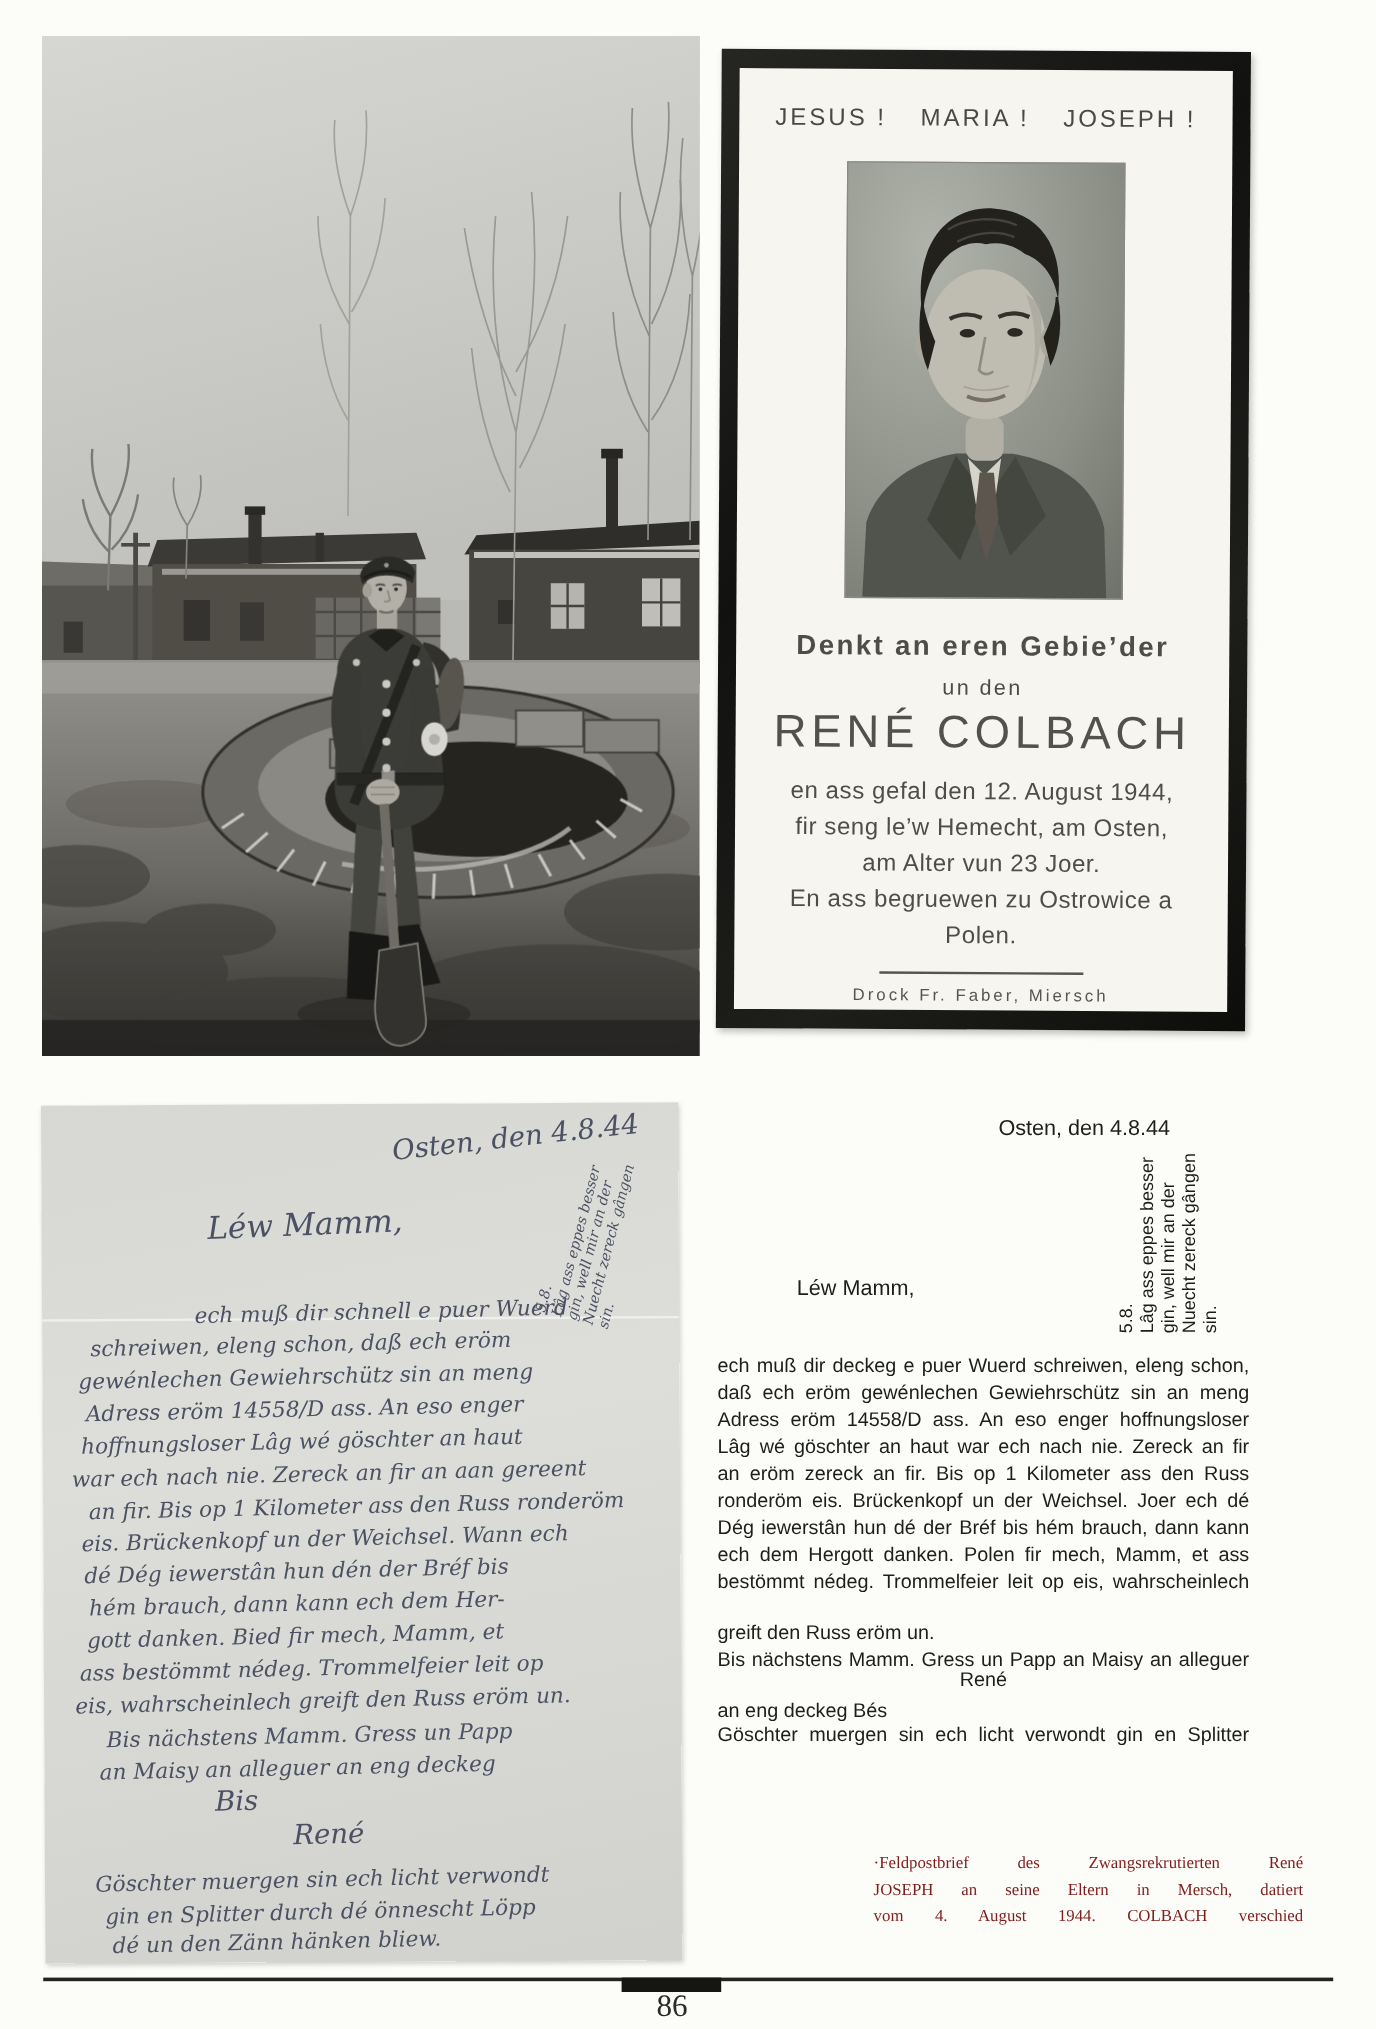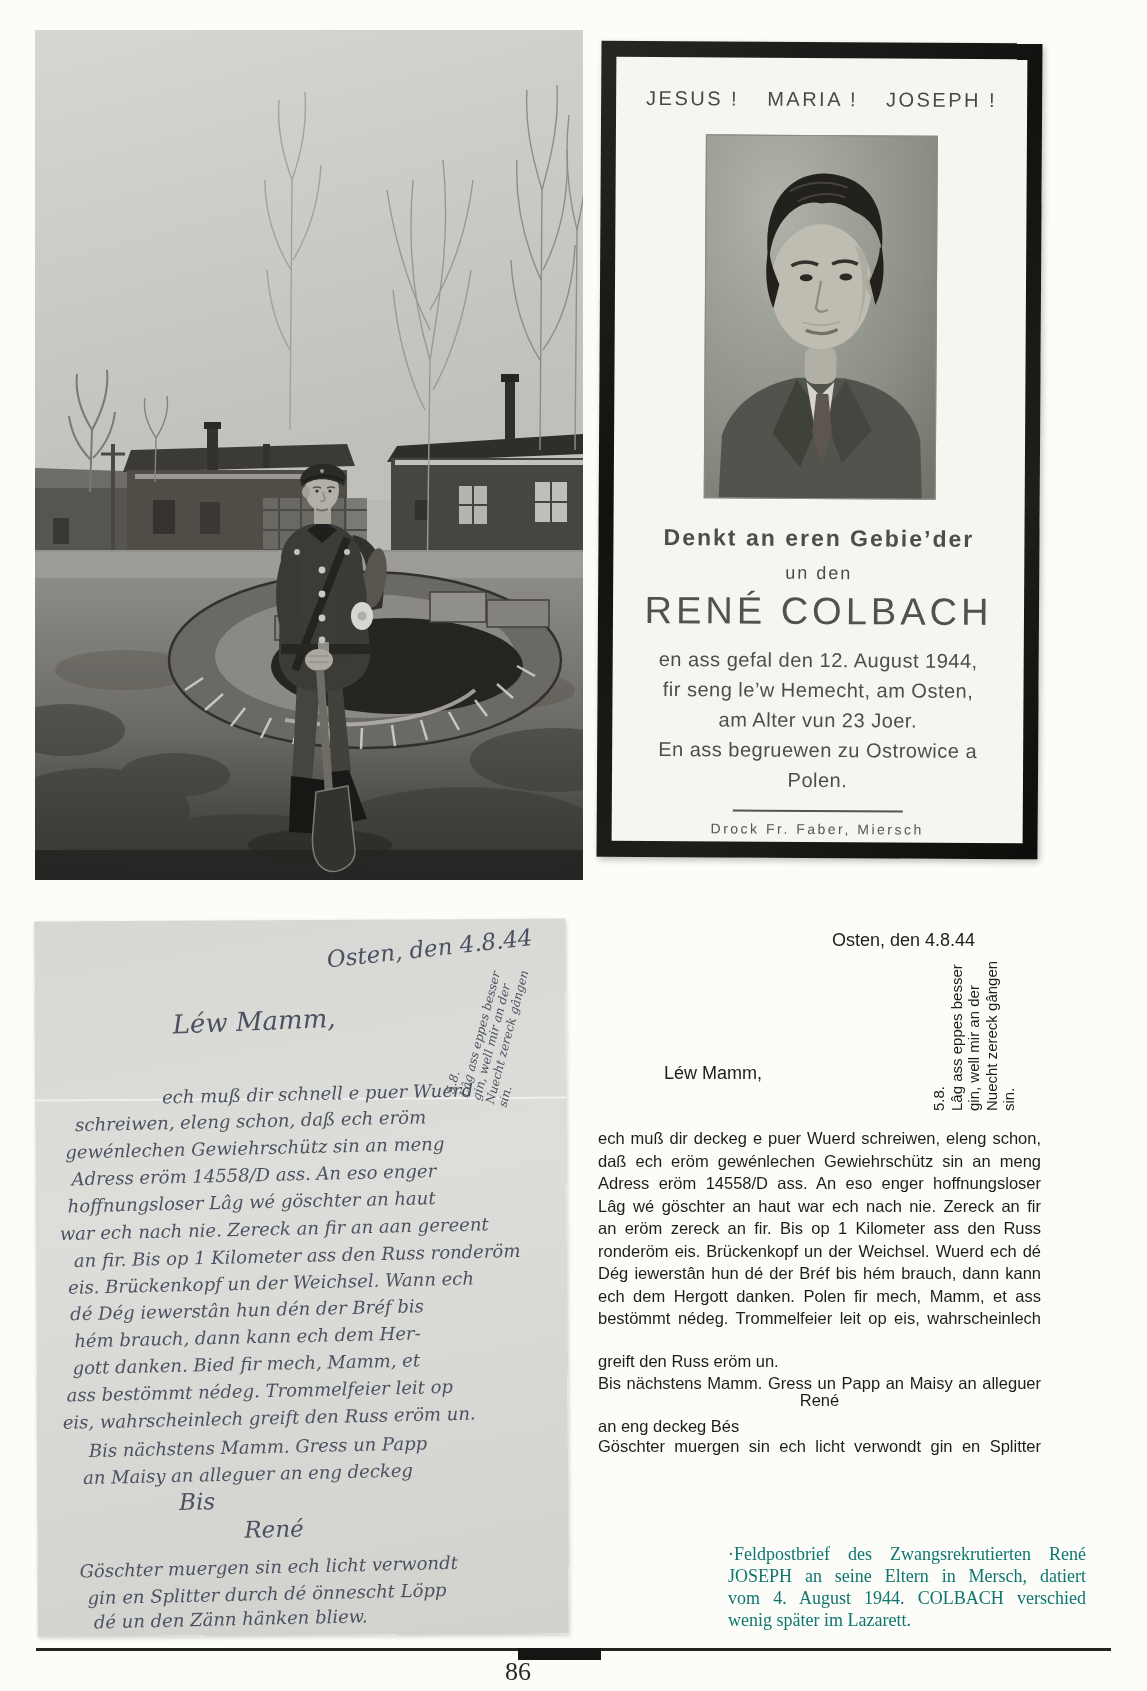--- a/index.html
+++ b/index.html
@@ -49,28 +49,28 @@
         font-size:15px;line-height:17.5px;white-space:nowrap;text-align:left;}
   .print-salut{position:absolute;left:66px;top:188px;font-size:18px;white-space:nowrap;}
   .print-body{position:absolute;left:0;top:252px;width:443px;font-size:16.5px;line-height:22.5px;}
   .pline{text-align:justify;text-align-last:justify;white-space:nowrap;}
   .pline.last{text-align-last:left;margin-top:20px;}
   .print-sig{position:absolute;left:0;top:516px;width:443px;text-align:center;font-size:16.5px;}
   .print-ps{position:absolute;left:0;top:560px;width:443px;font-size:16.5px;line-height:22.5px;}
 
   
   .caption{position:absolute;left:728px;top:1543px;width:358px;font-family:"Liberation Serif",serif;
-        font-size:18px;line-height:22px;color:#0f766e;}
+        font-size:14px;line-height:22px;color:#7f1d1d;}
   .cap-line{text-align:justify;text-align-last:justify;white-space:nowrap;}
   .cap-line.last{text-align-last:left;}
 
   
   .footer-rule{position:absolute;left:36px;top:1648px;width:1075px;height:3px;background:#232320;}
   .footer-bar{position:absolute;left:518px;top:1648px;width:83px;height:12px;background:#151513;}
-  .page-number{position:absolute;left:505px;top:1657px;width:110px;text-align:left;
+  .page-number{position:absolute;left:505px;top:1657px;width:110px;text-align:center;
         font-family:"Liberation Serif",serif;font-size:26px;color:#2a2a26;}
 </style>
 </head>
 <body>
 
 <div class="page">
 
   <div class="photo">
     <svg viewBox="0 0 548 850" preserveAspectRatio="none">
       <defs>
@@ -310,38 +310,37 @@
         <div>sin.</div>
       </div>
     </div>
     <div class="print-salut">Léw Mamm,</div>
     <div class="print-body">
       <div class="pline">ech muß dir deckeg e puer Wuerd schreiwen, eleng schon,</div>
       <div class="pline">daß ech eröm gewénlechen Gewiehrschütz sin an meng</div>
       <div class="pline">Adress eröm 14558/D ass. An eso enger hoffnungsloser</div>
       <div class="pline">Lâg wé göschter an haut war ech nach nie. Zereck an fir</div>
       <div class="pline">an eröm zereck an fir. Bis op 1 Kilometer ass den Russ</div>
-      <div class="pline">ronderöm eis. Brückenkopf un der Weichsel. Wuerd ech dé</div>
+      <div class="pline">ronderöm eis. Brückenkopf un der Weichsel. Joer ech dé</div>
       <div class="pline">Dég iewerstân hun dé der Bréf bis hém brauch, dann kann</div>
       <div class="pline">ech dem Hergott danken. Polen fir mech, Mamm, et ass</div>
       <div class="pline">bestömmt nédeg. Trommelfeier leit op eis, wahrscheinlech</div>
       <div class="pline last">greift den Russ eröm un.</div>
       <div class="pline">Bis nächstens Mamm. Gress un Papp an Maisy an alleguer</div>
       <div class="pline last">an eng deckeg Bés</div>
     </div>
     <div class="print-sig">René</div>
     <div class="print-ps">
       <div class="pline">Göschter muergen sin ech licht verwondt gin en Splitter</div>
     </div>
   </div>
 
   <div class="caption">
     <div class="cap-line">·Feldpostbrief des Zwangsrekrutierten René</div>
     <div class="cap-line">JOSEPH an seine Eltern in Mersch, datiert</div>
     <div class="cap-line">vom 4. August 1944. COLBACH verschied</div>
-    <div class="cap-line last">wenig später im Lazarett.</div>
   </div>
 
   <div class="footer-rule"></div>
   <div class="footer-bar"></div>
   <div class="page-number">86</div>
 
 </div>
 
 </body></html>

